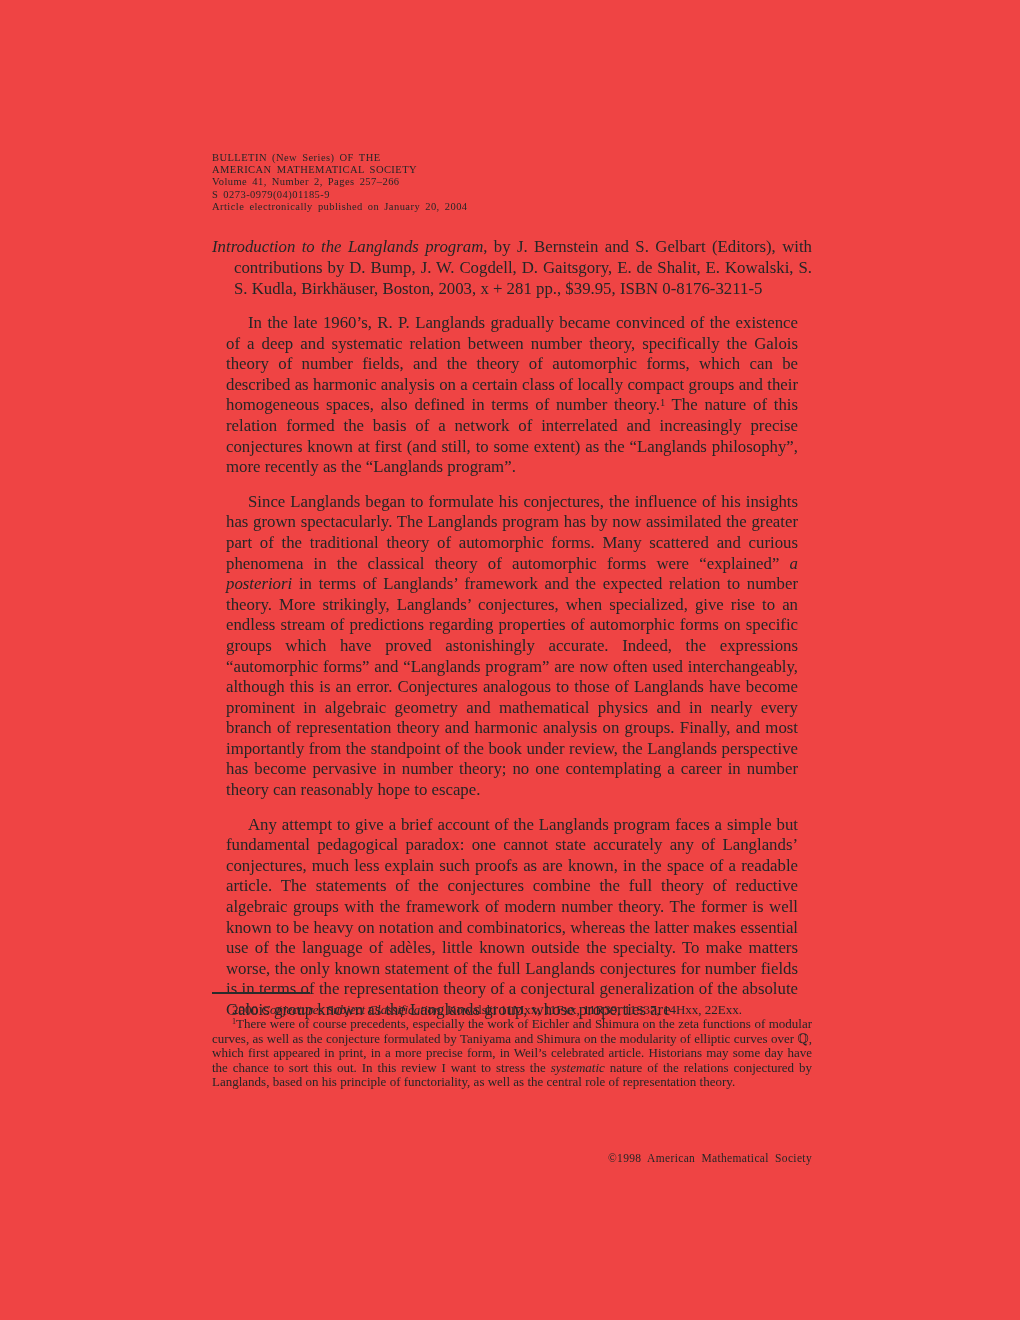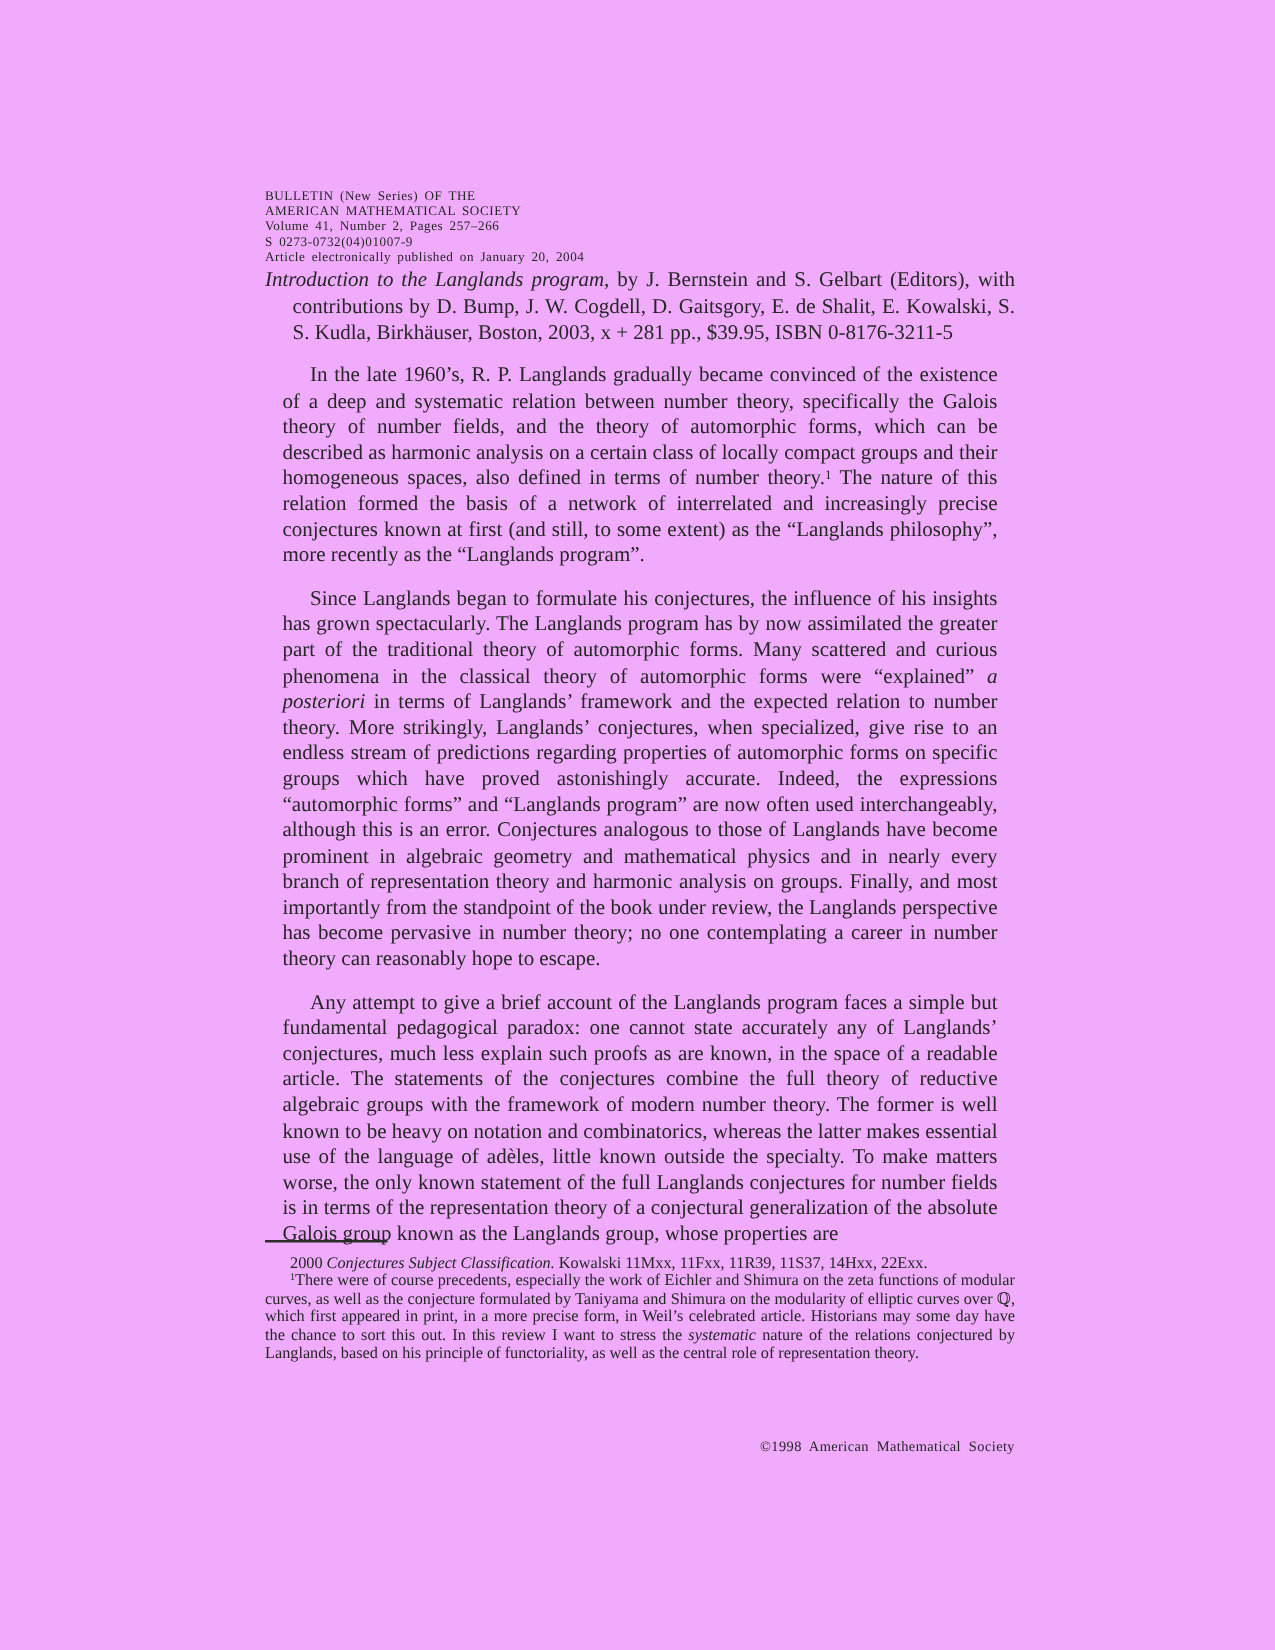--- a/index.html
+++ b/index.html
@@ -5,39 +5,39 @@
 <style>
   html, body {
     margin: 0;
     padding: 0;
     background: #ffffff;
   }
   .page {
     position: relative;
     width: 1020px;
     height: 1320px;
-    background: #f0abfc;
+    background: #ef4444;
     overflow: hidden;
     font-family: "Liberation Serif", "DejaVu Serif", serif;
     color: #262626;
   }
   .colmain {
     position: absolute;
     left: 212px;
     top: 152px;
     width: 600px;
   }
   .jheader {
     font-size: 10.5px;
     line-height: 12.2px;
     letter-spacing: 0.45px;
     word-spacing: 2px;
   }
   .reference {
-    margin-top: 0;
+    margin-top: 23px;
     font-size: 16.8px;
     line-height: 21px;
     text-align: justify;
     padding-left: 22px;
     text-indent: -22px;
   }
   .review {
     margin-top: 14px;
     font-size: 16.8px;
     line-height: 20.6px;
@@ -96,21 +96,21 @@
 <body>
 
 <div class="page">
 
   <div class="colmain">
 
     <div class="jheader">
       <div>BULLETIN (New Series) OF THE</div>
       <div>AMERICAN MATHEMATICAL SOCIETY</div>
       <div>Volume 41, Number 2, Pages 257–266</div>
-      <div>S 0273-0732(04)01007-9</div>
+      <div>S 0273-0979(04)01185-9</div>
       <div>Article electronically published on January 20, 2004</div>
     </div>
 
     <div class="reference"><i>Introduction to the Langlands program</i><span>, by J. Bernstein and S. Gelbart (Editors), with contributions by D. Bump, J. W. Cogdell, D. Gaitsgory, E. de Shalit, E. Kowalski, S. S. Kudla, Birkhäuser, Boston, 2003, x + 281 pp., $39.95, ISBN 0-8176-3211-5</span></div>
 
     <div class="review">
       <p><span>In the late 1960’s, R. P. Langlands gradually became convinced of the existence of a deep and systematic relation between number theory, specifically the Galois theory of number fields, and the theory of automorphic forms, which can be described as harmonic analysis on a certain class of locally compact groups and their homogeneous spaces, also defined in terms of number theory.</span><sup>1</sup><span> The nature of this relation formed the basis of a network of interrelated and increasingly precise conjectures known at first (and still, to some extent) as the “Langlands philosophy”, more recently as the “Langlands program”.</span></p>
       <p><span>Since Langlands began to formulate his conjectures, the influence of his insights has grown spectacularly. The Langlands program has by now assimilated the greater part of the traditional theory of automorphic forms. Many scattered and curious phenomena in the classical theory of automorphic forms were “explained” </span><i>a posteriori</i><span> in terms of Langlands’ framework and the expected relation to number theory. More strikingly, Langlands’ conjectures, when specialized, give rise to an endless stream of predictions regarding properties of automorphic forms on specific groups which have proved astonishingly accurate. Indeed, the expressions “automorphic forms” and “Langlands program” are now often used interchangeably, although this is an error. Conjectures analogous to those of Langlands have become prominent in algebraic geometry and mathematical physics and in nearly every branch of representation theory and harmonic analysis on groups. Finally, and most importantly from the standpoint of the book under review, the Langlands perspective has become pervasive in number theory; no one contemplating a career in number theory can reasonably hope to escape.</span></p>
       <p><span>Any attempt to give a brief account of the Langlands program faces a simple but fundamental pedagogical paradox: one cannot state accurately any of Langlands’ conjectures, much less explain such proofs as are known, in the space of a readable article. The statements of the conjectures combine the full theory of reductive algebraic groups with the framework of modern number theory. The former is well known to be heavy on notation and combinatorics, whereas the latter makes essential use of the language of adèles, little known outside the specialty. To make matters worse, the only known statement of the full Langlands conjectures for number fields is in terms of the representation theory of a conjectural generalization of the absolute Galois group known as the Langlands group, whose properties are</span></p>
     </div>

